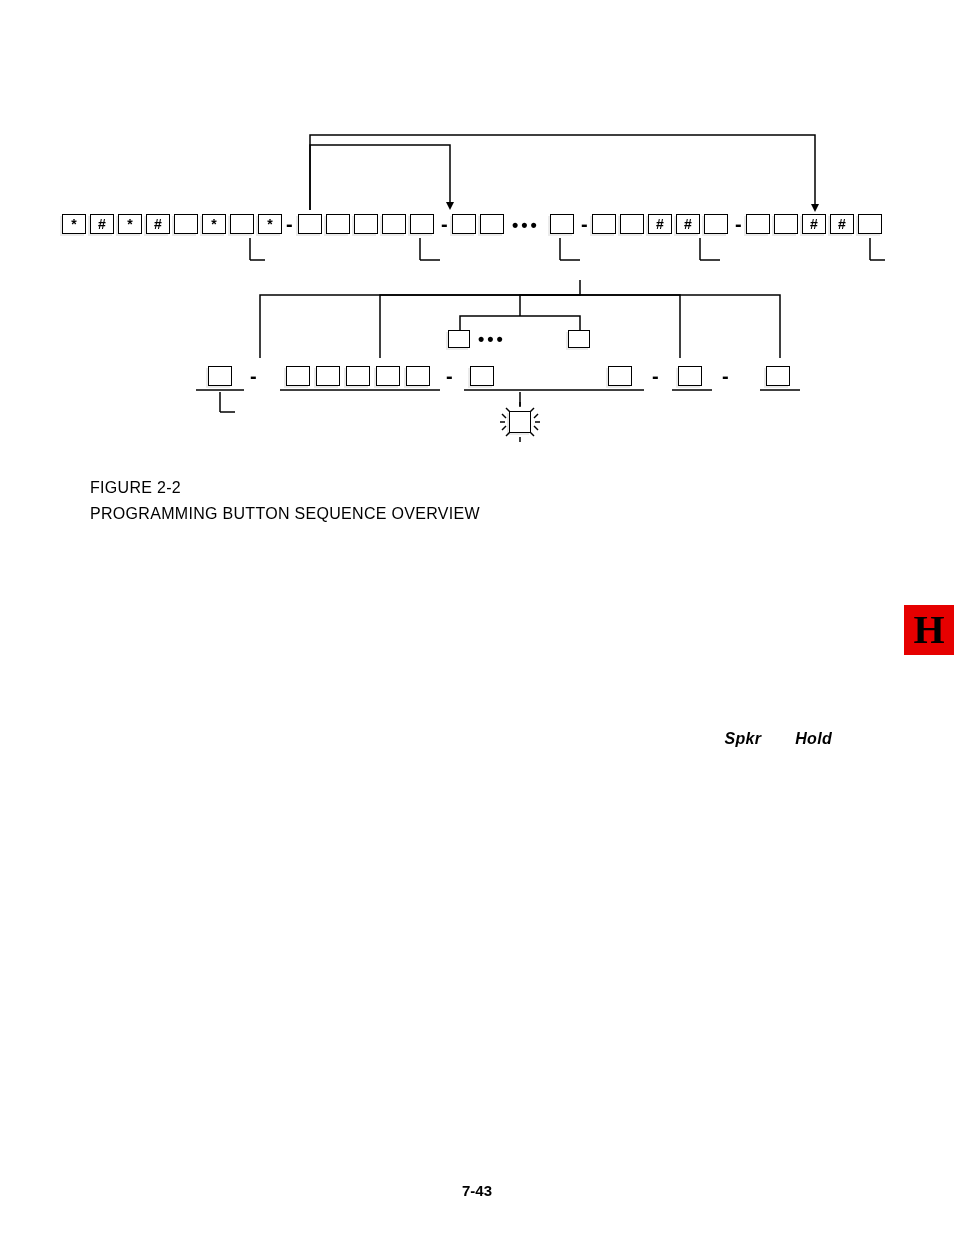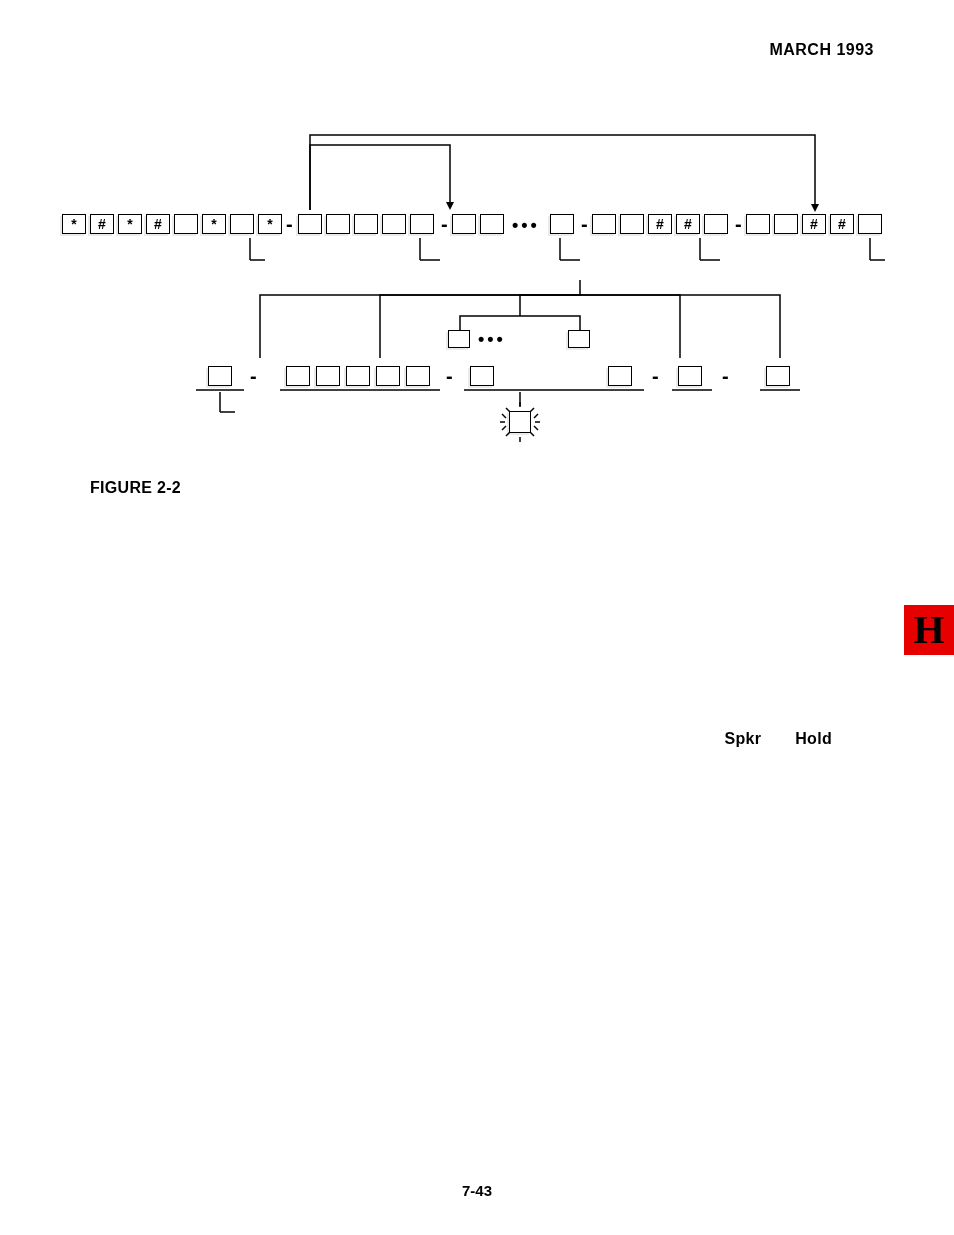--- a/index.html
+++ b/index.html
@@ -7,32 +7,31 @@
   .header { text-align:right; font-weight:900; font-family:"Arial Narrow", Arial, sans-serif; font-stretch:condensed; letter-spacing:.5px; position:absolute; top:40px; right:80px; line-height:1.3; }
   .header div { font-size:16px; }
   .diagram { position:absolute; top:130px; left:60px; width:830px; height:320px; }
   .key { position:absolute; width:24px; height:20px; border:1.5px solid #000; background:#fff; box-shadow: -2px 2px 0 rgba(0,0,0,.08); font-weight:900; font-size:14px; line-height:18px; text-align:center; }
   .dash { position:absolute; font-weight:900; font-size:20px; }
   .dots { position:absolute; font-weight:900; font-size:18px; letter-spacing:3px; }
   svg.wires { position:absolute; top:0; left:0; width:100%; height:100%; pointer-events:none; }
   svg.wires line, svg.wires path, svg.wires polyline { stroke:#000; stroke-width:1.5; fill:none; }
   svg.wires .arrow { fill:#000; }
   .led { position:absolute; width:22px; height:22px; border:1.5px solid #000; background:#fff; box-shadow: -2px 2px 0 rgba(0,0,0,.08); }
-  .caption { position:absolute; left:90px; top:475px; font-weight:700; font-family:"Arial Narrow", Arial, sans-serif; font-stretch:condensed; letter-spacing:.3px; line-height:1.6; font-size:16px; }
+  .caption { position:absolute; left:90px; top:475px; font-weight:400; font-family:"Arial Narrow", Arial, sans-serif; font-stretch:condensed; letter-spacing:.3px; line-height:1.6; font-size:16px; }
   .hbox { position:absolute; right:0; top:605px; width:50px; height:50px; background:#e60000; color:#000; font-family: "Times New Roman", serif; font-weight:900; font-size:40px; text-align:center; line-height:50px; font-style:normal; }
   .hbox span { font-family:"Times New Roman", serif; font-weight:700; }
-  .spkr { position:absolute; right:88px; top:730px; font-weight:900; font-size:16px; letter-spacing:.3px; }
+  .spkr { position:absolute; right:88px; top:730px; font-weight:900; font-size:16px; letter-spacing:.3px;font-style:italic; }
   .spkr span { display:inline-block; margin-right:34px; }
   .pagenum { position:absolute; width:100%; text-align:center; top:1182px; font-weight:900; font-size:15px; }
 </style>
 </head>
 <body>
 
 <div class="header">
-  <div>MARCH 1993</div>
 </div>
 
 <div class="diagram">
 
   <svg class="wires" viewBox="0 0 830 320">
 
     <polyline points="250,80 250,15 390,15 390,75"></polyline>
     <polygon class="arrow" points="390,80 386,72 394,72"></polygon>
 
     <polyline points="250,80 250,5 755,5 755,78"></polyline>
@@ -134,20 +133,21 @@
   <div class="key" style="left:388px; top:200px; width:22px; height:18px;"></div>
   <div class="dots" style="left:418px; top:199px;">•••</div>
   <div class="key" style="left:508px; top:200px; width:22px; height:18px;"></div>
 
   <div class="led" style="left:449px; top:281px;"></div>
 
 </div>
 
 <div class="caption">
   <div>FIGURE 2-2</div>
+  <div>PROGRAMMING BUTTON SEQUENCE OVERVIEW</div>
 </div>
 
 <div class="hbox"><span>H</span></div>
 
 <div class="spkr">
   <span>Spkr</span><span>Hold</span>
 </div>
 
 <div class="pagenum">7-43</div>
 

